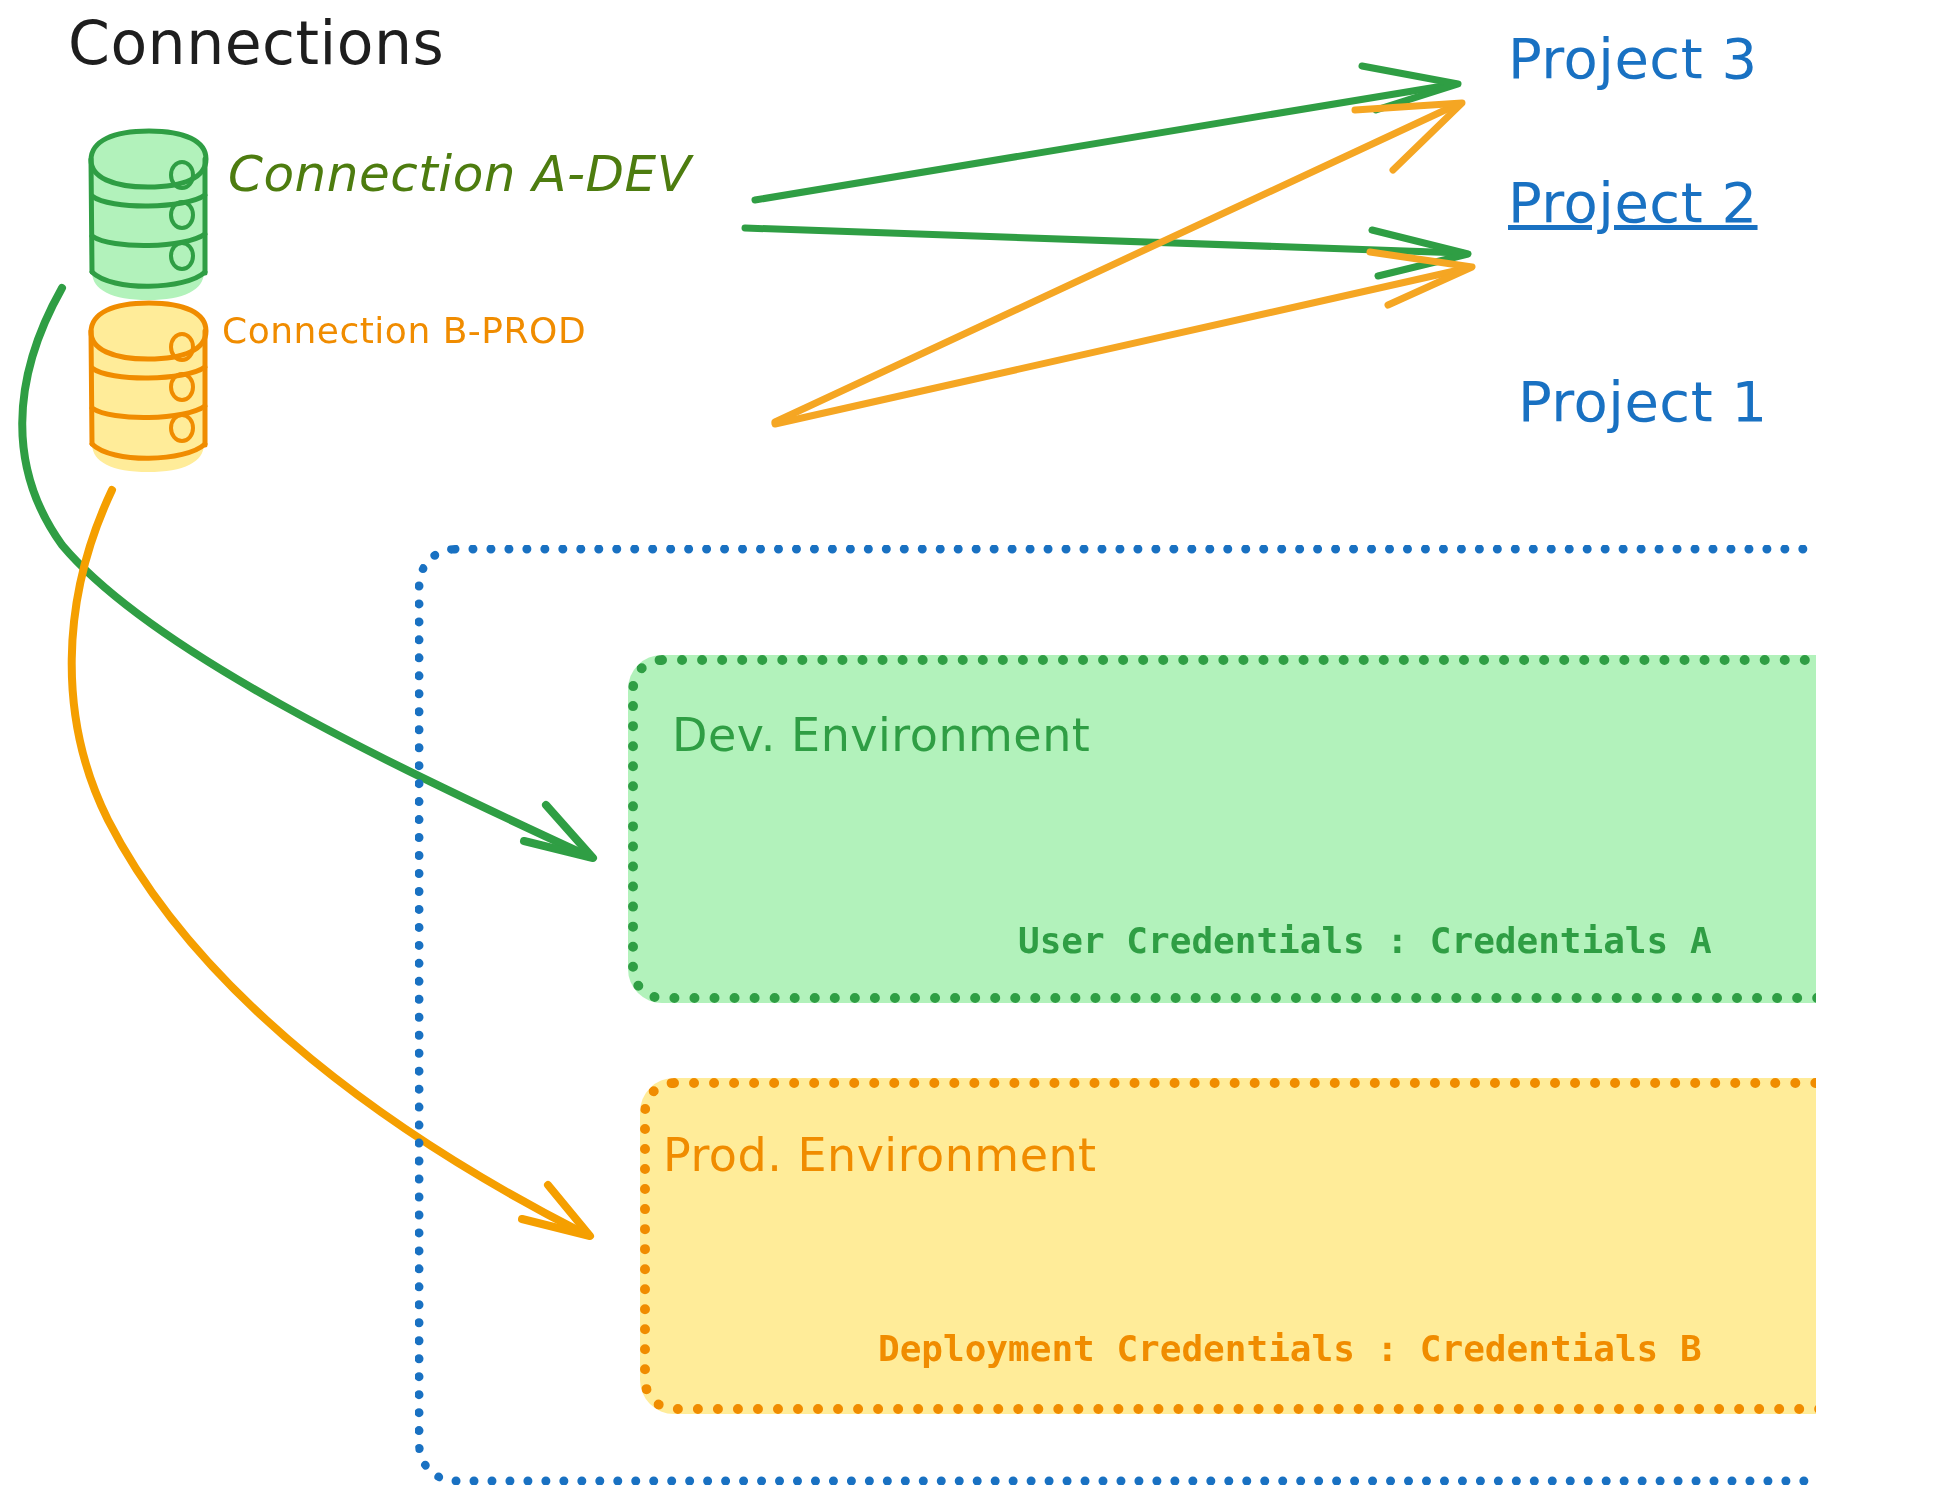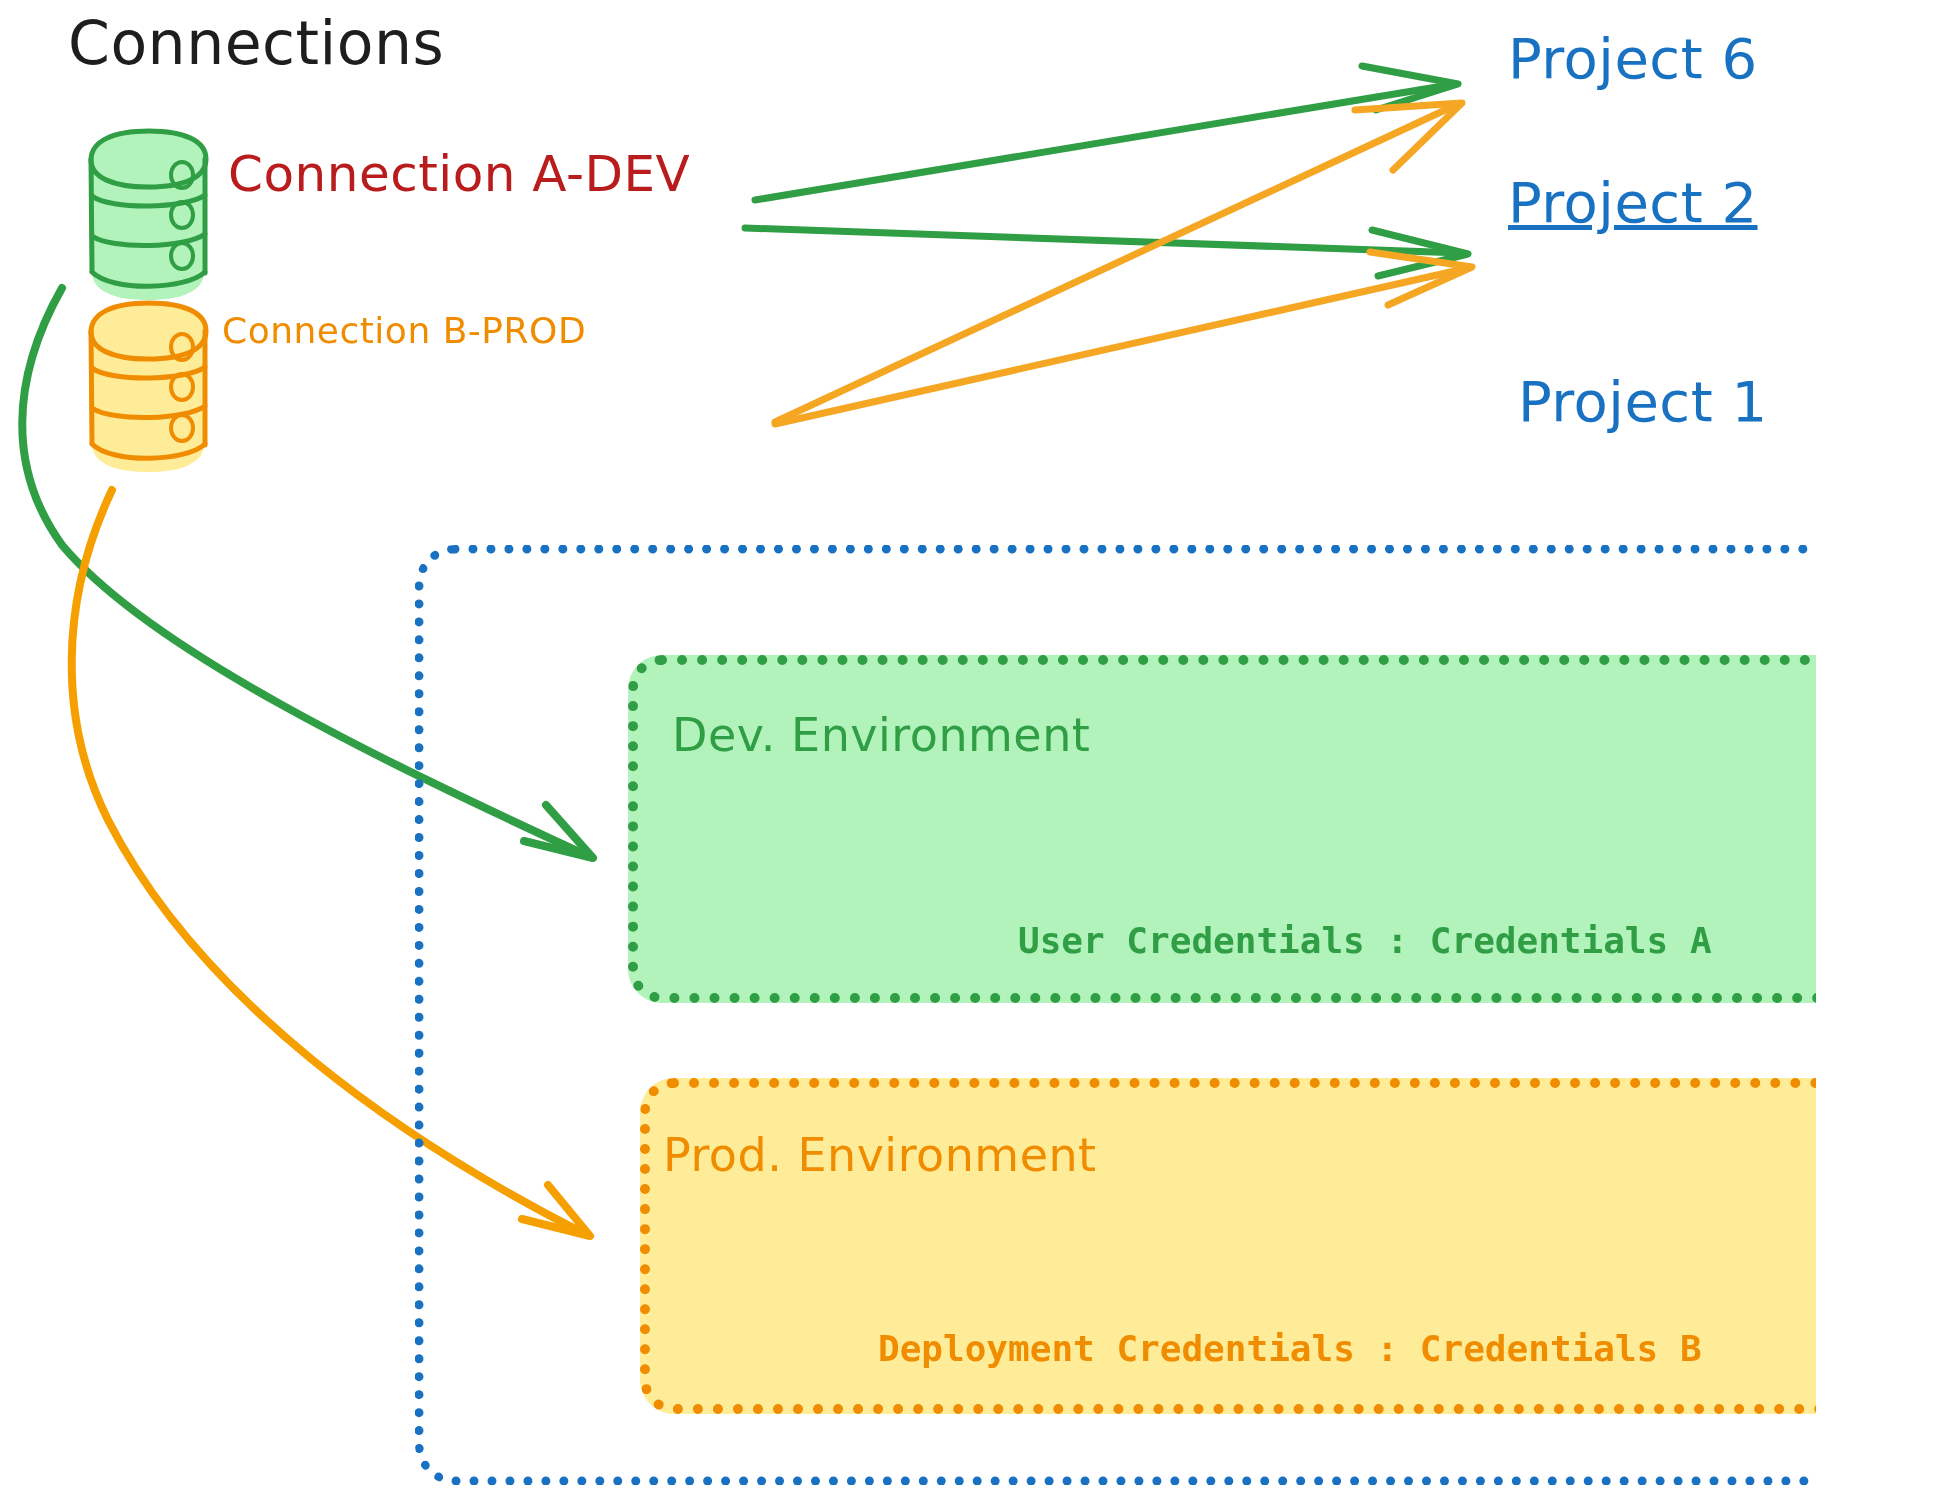--- a/index.html
+++ b/index.html
@@ -42,21 +42,22 @@
     left: 68px;
     top: 8px;
     font-size: 60px;
     color: #1e1e1e;
   }
   
   #conn-a-label {
     left: 228px;
     top: 145px;
     font-size: 50px;
-    color: #b91c1c;
+    color: #4d7c0f;
+    font-style: italic;
   }
   #conn-b-label {
     left: 222px;
     top: 310px;
     font-size: 36px;
     color: #f08c00;
   }
   
   .project-label {
     font-size: 56px;
@@ -194,21 +195,21 @@
       <ellipse cx="182" cy="347" rx="11" ry="13" fill="none" stroke="#f08c00" stroke-width="4"></ellipse>
       <ellipse cx="182" cy="387" rx="11" ry="13" fill="none" stroke="#f08c00" stroke-width="4"></ellipse>
       <ellipse cx="182" cy="428" rx="11" ry="13" fill="none" stroke="#f08c00" stroke-width="4"></ellipse>
     </g>
   </svg>
 
   <div class="lbl hand" id="conn-a-label">Connection A-DEV</div>
 
   <div class="lbl hand" id="conn-b-label">Connection B-PROD</div>
 
-  <div class="lbl hand project-label" id="project-3">Project 6</div>
+  <div class="lbl hand project-label" id="project-3">Project 3</div>
 
   <div class="lbl hand project-label" id="project-2">Project 2</div>
 
   <div class="lbl hand project-label" id="project-1">Project 1</div>
 
   <div class="envbox" id="project1-box"></div>
 
   <div class="envbox" id="dev-box"></div>
   <div class="env-title hand" id="dev-title">Dev. Environment</div>
   <div class="cred mono" id="dev-cred">User Credentials : Credentials A</div>

